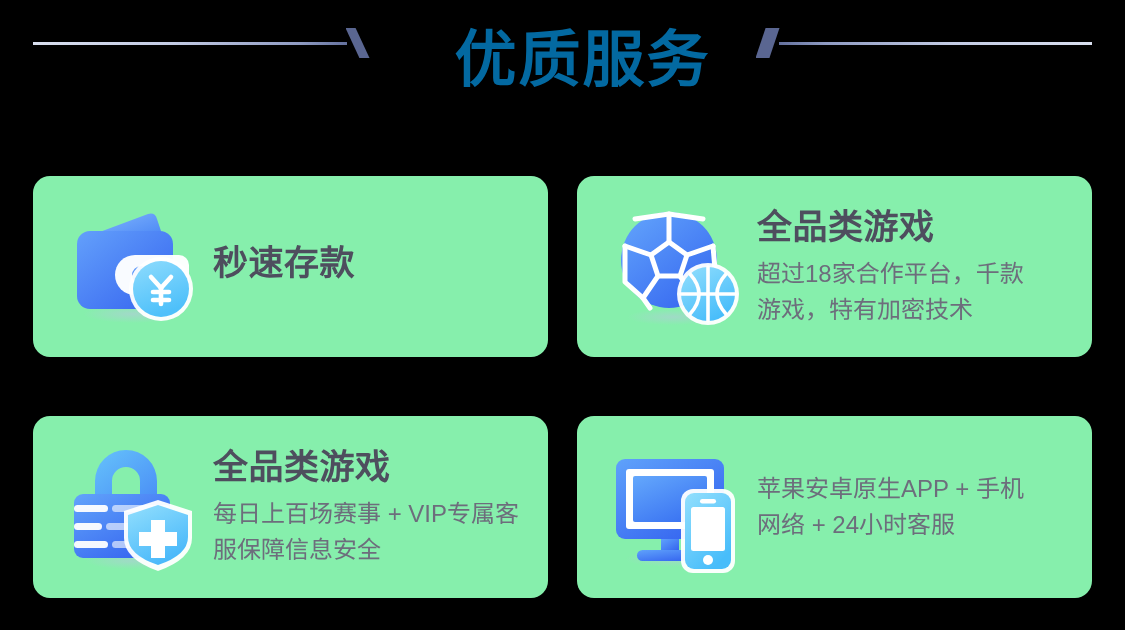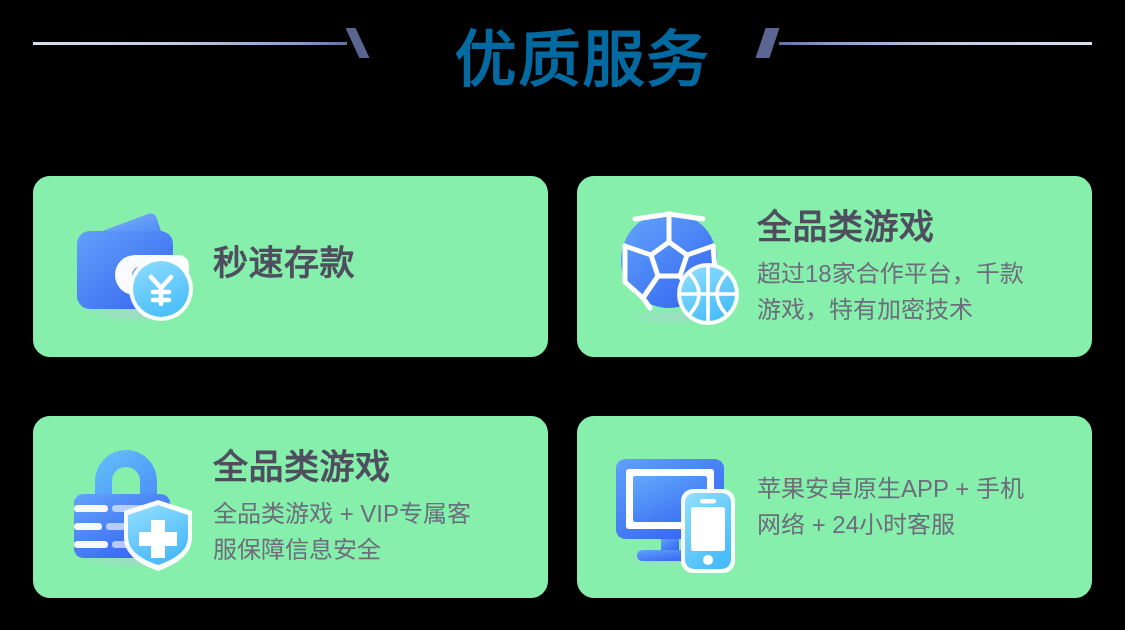--- a/index.html
+++ b/index.html
@@ -321,21 +321,21 @@
           <rect x="49" y="104" width="58" height="7" rx="3.5"></rect>
         </g>
         <path d="M95 63 L129 74 V101 Q129 122 95 134 Q61 122 61 101 V74 Z" fill="#ffffff" opacity="0.95"></path>
         <path d="M95 68 L125 78 V100 Q125 118 95 128 Q65 118 65 100 V78 Z" fill="url(#l-shield)"></path>
         <path d="M88 83 h14 v12 h12 v14 h-12 v12 h-14 v-12 h-12 v-14 h12 z" fill="#ffffff"></path>
       </svg>
     </div>
     <div class="card-text">
       <div class="card-title">全品类游戏</div>
       <div class="card-desc">
-        <span class="line">全品类游戏 + VIP专属客</span>
+        <span class="line">每日上百场赛事 + VIP专属客</span>
         <span class="line">服保障信息安全</span>
       </div>
     </div>
   </div>
 
   <div class="card">
     <div class="card-icon">
       <svg viewBox="0 0 140 140" xmlns="http://www.w3.org/2000/svg">
         <defs>
           <linearGradient id="m-body" x1="0" y1="0" x2="0.8" y2="1">

